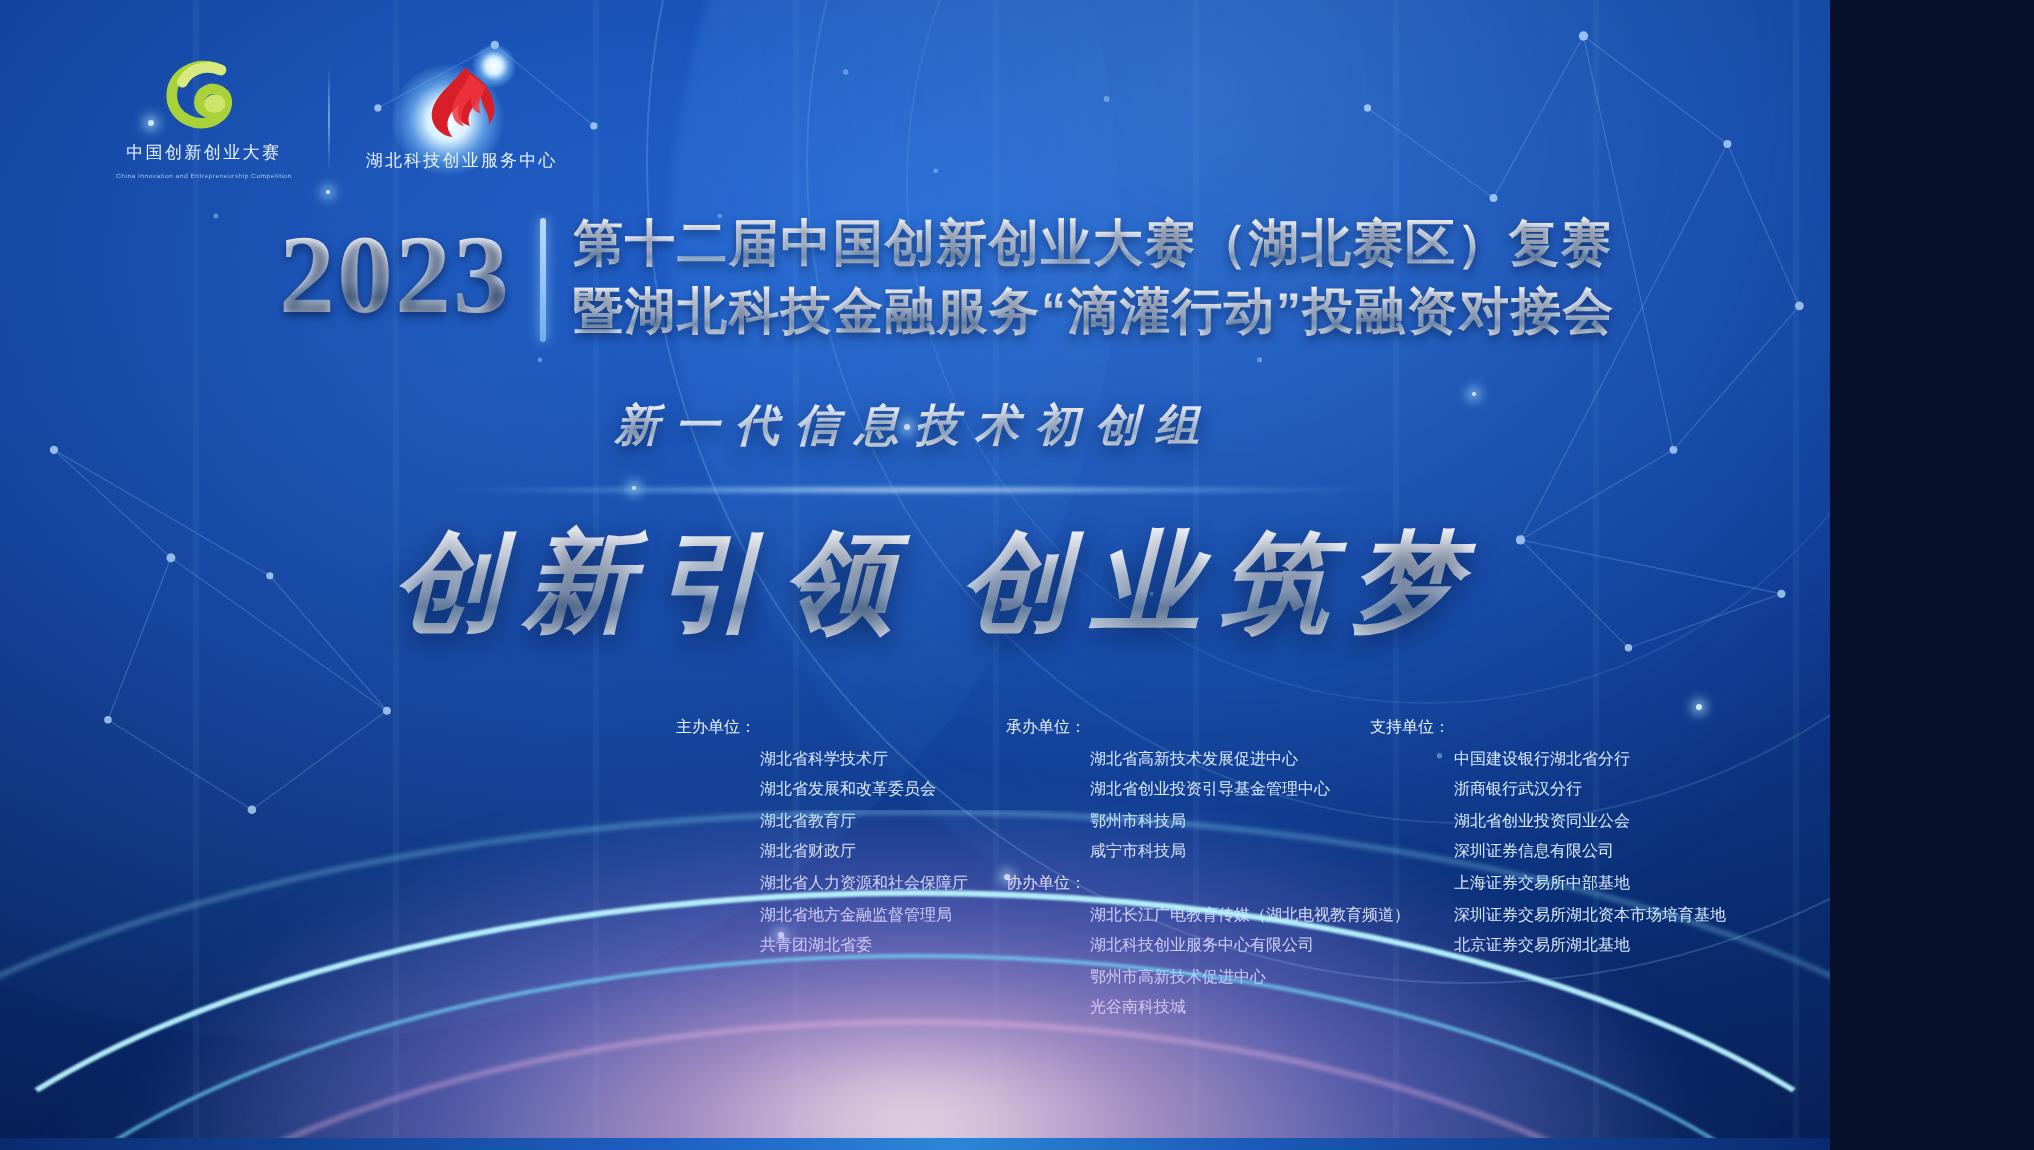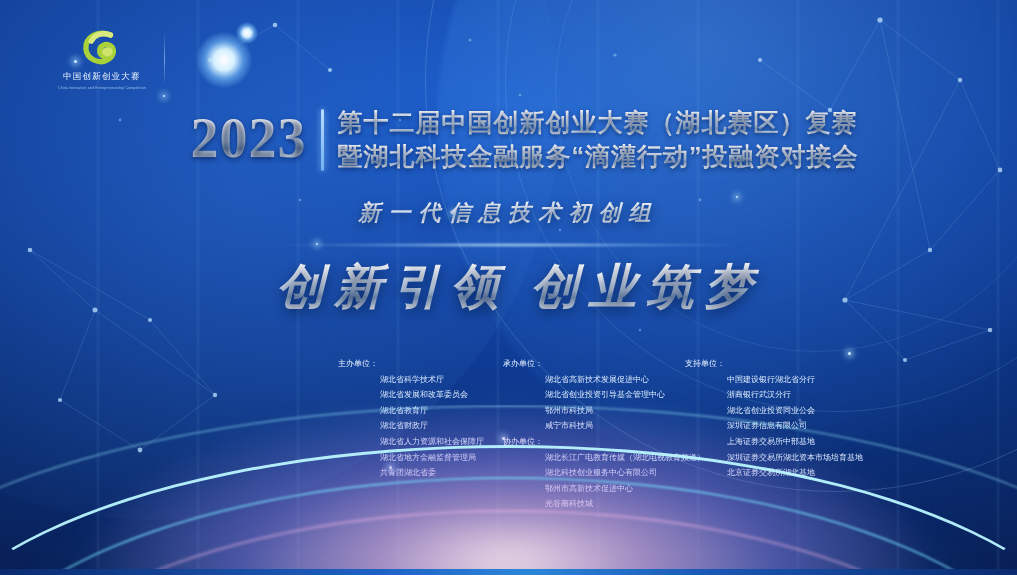--- a/index.html
+++ b/index.html
@@ -3,21 +3,21 @@
 <meta charset="utf-8">
 <title>2023 第十二届中国创新创业大赛（湖北赛区）复赛</title>
 <style>
   html,body{margin:0;padding:0;background:#06102a;}
   body{
     font-family:"Liberation Sans","DejaVu Sans",sans-serif;
     -webkit-font-smoothing:antialiased;
   }
   #stage{
     position:relative;
-    width:1017px;height:575px;
+    width:915px;height:575px;
     overflow:hidden;
     background:
       radial-gradient(ellipse 70% 55% at 50% 100%, rgba(120,200,255,.35) 0%, rgba(30,90,200,0) 60%),
       radial-gradient(ellipse 120% 90% at 50% 18%, #1858c8 0%, #1347ab 28%, #0e3a92 52%, #0b2f78 72%, #081f55 100%);
   }
 
   
   .layer{position:absolute;inset:0;pointer-events:none;}
 
   
@@ -126,21 +126,21 @@
     position:absolute;left:50%;transform:translateX(-50%);top:243px;
     width:470px;height:4px;border-radius:50%;
     background:radial-gradient(ellipse at center, rgba(235,248,255,.95) 0%, rgba(160,215,255,.45) 38%, rgba(80,160,240,0) 72%);
     filter:blur(1px);
   }
 
   
   .slogan{
     position:absolute;left:0;right:0;top:255px;text-align:center;
     font-family:"Liberation Serif","DejaVu Serif",serif;
-    font-style:italic;font-weight:700;font-size:48px;letter-spacing:10px;
+    font-style:italic;font-weight:700;font-size:55px;letter-spacing:10px;
     background:linear-gradient(180deg,#ffffff 0%,#f6faff 32%,#cddff3 55%,#90abc9 66%,#ffffff 88%,#dfeaf8 100%);
     -webkit-background-clip:text;background-clip:text;color:transparent;
     text-shadow:0 4px 12px rgba(0,20,60,.6);
     margin-left:22px;
   }
 
   
   .credits{position:absolute;left:0;right:0;top:356px;height:150px;}
   .col{position:absolute;font-size:8px;line-height:1.95;color:#dcecff;white-space:nowrap;}
   .col .lbl{color:#eaf4ff;margin-left:0;}
@@ -225,20 +225,27 @@
         <path d="M41 9 C24 2, 8 12, 9 27 C10 41, 27 48, 38 41 C46 36, 47 27, 41 23 C35 19, 27 23, 27 30 C27 35, 32 38, 36 36" fill="none" stroke="#a8d13a" stroke-width="7" stroke-linecap="round"></path>
         <path d="M41 9 C30 5, 20 9, 16 17" fill="none" stroke="#d9e97f" stroke-width="7" stroke-linecap="round"></path>
         <ellipse cx="37" cy="31" rx="7" ry="6" fill="#cfe46a"></ellipse>
       </svg>
       <div class="logo-cn">中国创新创业大赛</div>
       <div class="logo-en">China Innovation and Entrepreneurship Competition</div>
     </div>
 
     <div class="logo-sep"></div>
 
+    <div class="logo-block">
+      <svg class="logo-mark2" viewBox="0 0 56 50">
+        <path d="M30 2 C22 12, 14 17, 10 26 C6 35, 12 45, 22 46 C16 39, 19 31, 26 26 C24 34, 28 38, 33 39 C30 31, 36 26, 40 20 C41 28, 46 31, 45 38 C52 31, 48 17, 40 10 C36 7, 33 5, 30 2 Z" fill="#d81e28"></path>
+        <path d="M33 6 C29 14, 24 19, 22 27 C21 33, 24 38, 29 39 C26 32, 29 25, 34 21 C33 27, 36 30, 40 31 C37 24, 41 19, 43 14 Z" fill="#f0353d" opacity=".85"></path>
+      </svg>
+      <div class="logo-cn2">湖北科技创业服务中心</div>
+    </div>
   </div>
 
   <div class="titlewrap">
     <div class="titlerow">
       <div class="year">2023</div>
       <div class="vbar"></div>
       <div class="tlines">
         <div class="tline">第十二届中国创新创业大赛（湖北赛区）复赛</div>
         <div class="tline">暨湖北科技金融服务“滴灌行动”投融资对接会</div>
       </div>

